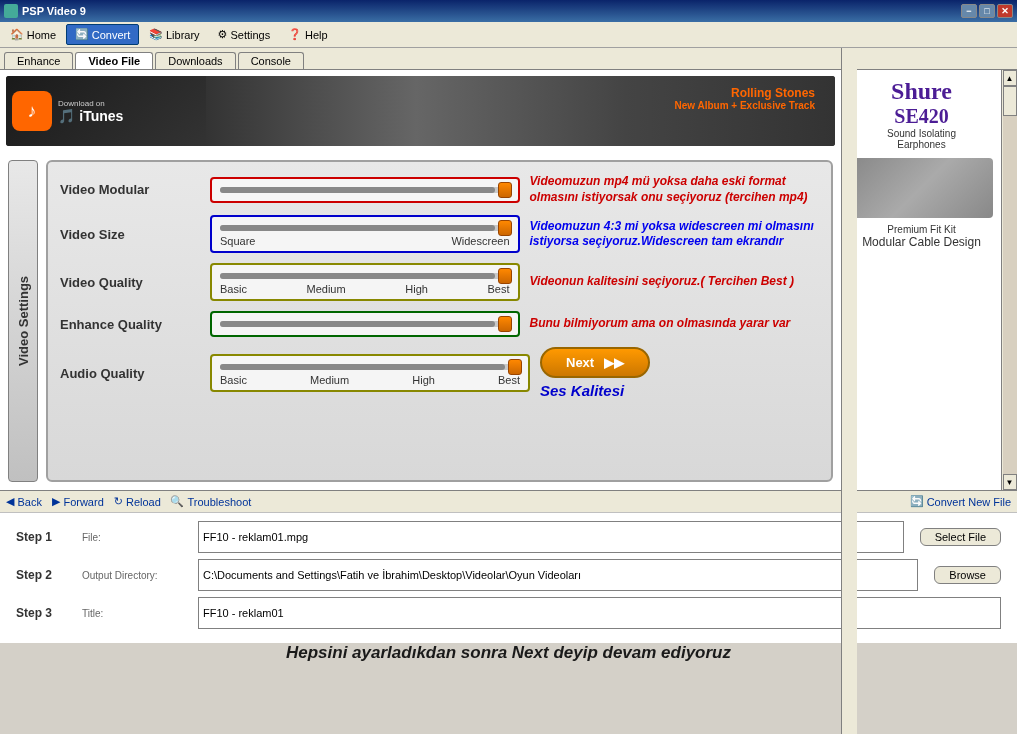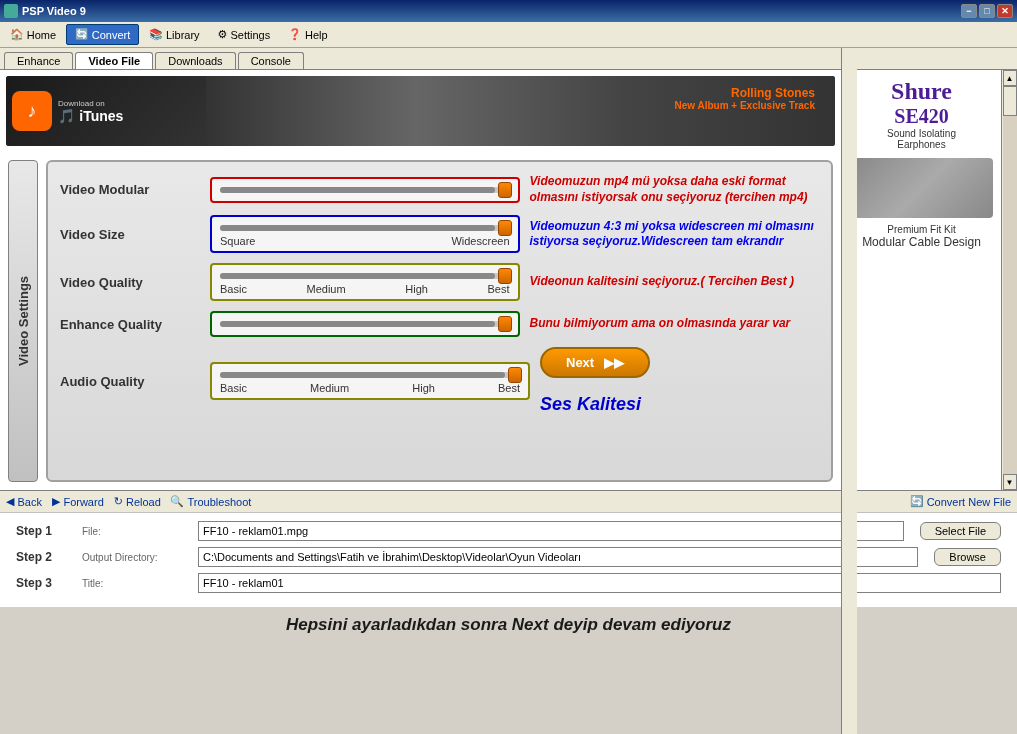--- a/index.html
+++ b/index.html
@@ -250,21 +250,21 @@
     .step-row {
       display: flex;
       align-items: center;
       margin-bottom: 6px;
       gap: 16px;
     }
     .step-label { font-size: 12px; font-weight: bold; color: #333; width: 50px; }
     .field-label { font-size: 10px; color: #666; width: 100px; }
     .field-input {
       flex: 1;
-      height: 20px;
+      height: 32px;
       border: 1px solid #808080;
       background: white;
       padding: 0 4px;
       font-size: 11px;
     }
     .step-btn {
       background: #ece9d8;
       border: 1px solid #808080;
       border-radius: 6px;
       padding: 2px 14px;
@@ -272,45 +272,43 @@
       cursor: pointer;
       white-space: nowrap;
     }
 
     
     .bottom-text {
       text-align: center;
       font-size: 17px;
       font-weight: bold;
       color: #1a1a1a;
-      padding: 8px;
       font-style: italic;
     }
 
     
     .right-ad {
       width: 160px;
       background: white;
       border-left: 1px solid #c0c0c0;
       padding: 8px;
       font-size: 11px;
       display: flex;
       flex-direction: direction;
       flex-direction: column;
       align-items: center;
     }
     .shure-title { font-size: 24px; font-weight: bold; color: #4c1d95; text-align: left; font-family: Liberation Serif, serif; }
     .shure-sub { font-size: 10px; color: #333; text-align: center; }
 
     .ses-annotation {
       color: #0000cc;
-      font-size: 18px;
+      font-size: 15px;
       font-weight: bold;
       font-style: italic;
-      margin-top: 12px;
     }
   </style>
 </head>
 <body>
 
 <div class="title-bar">
   <div class="title-bar-left">
     <div class="title-bar-icon"></div>
     <span>PSP Video 9</span>
   </div>

